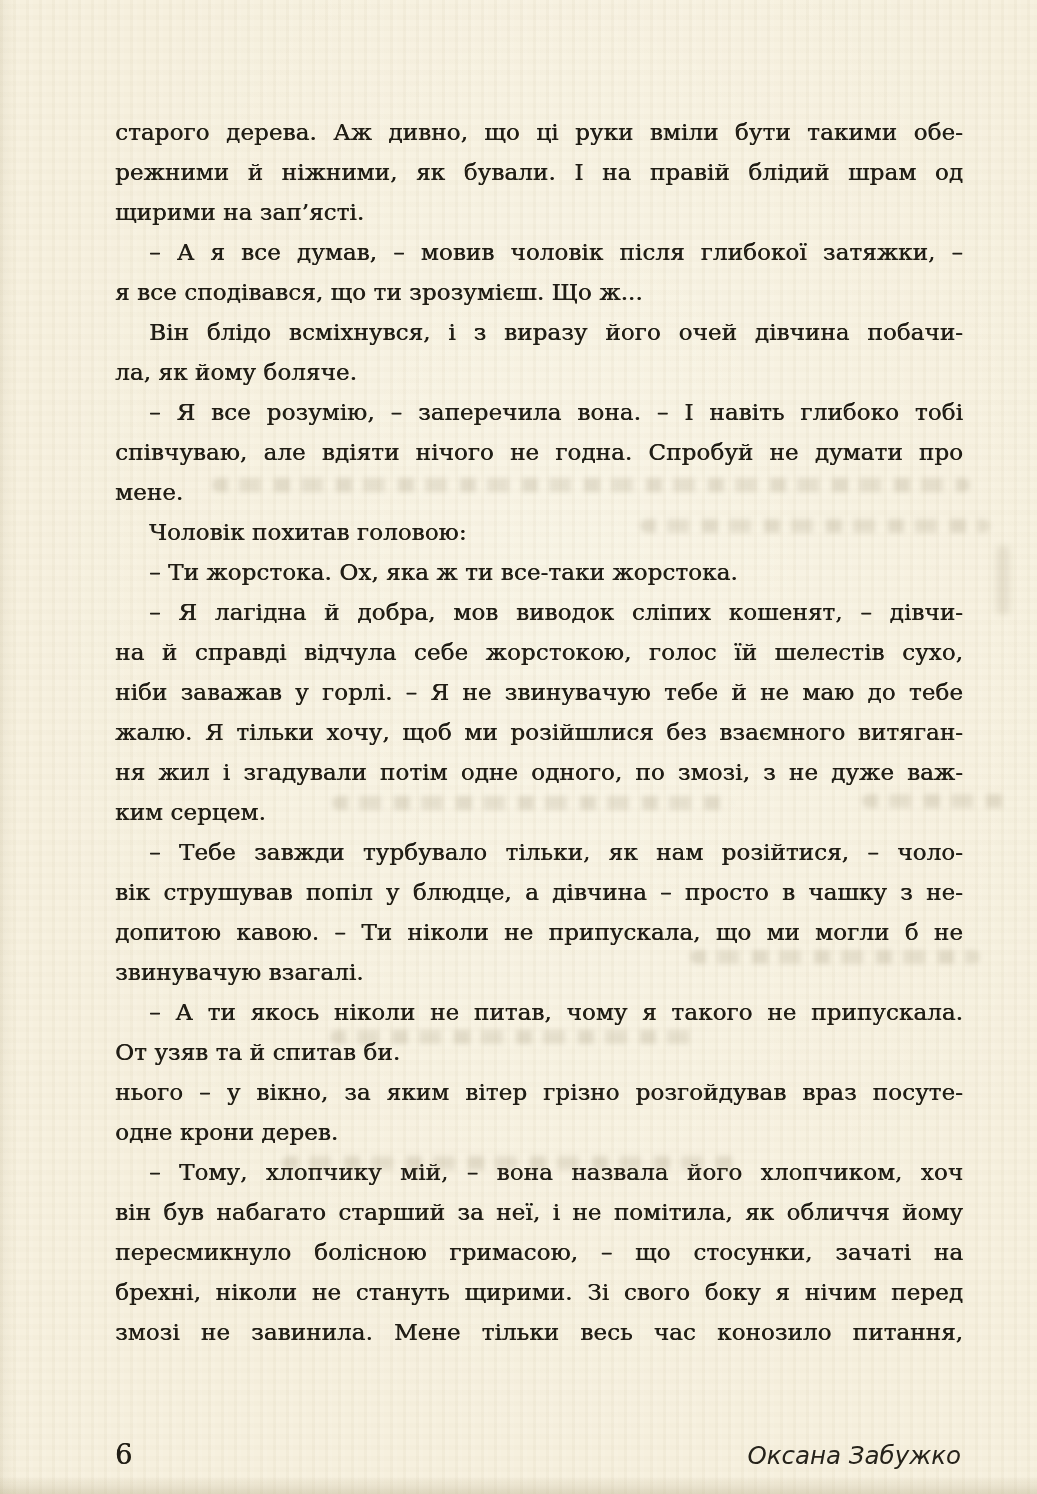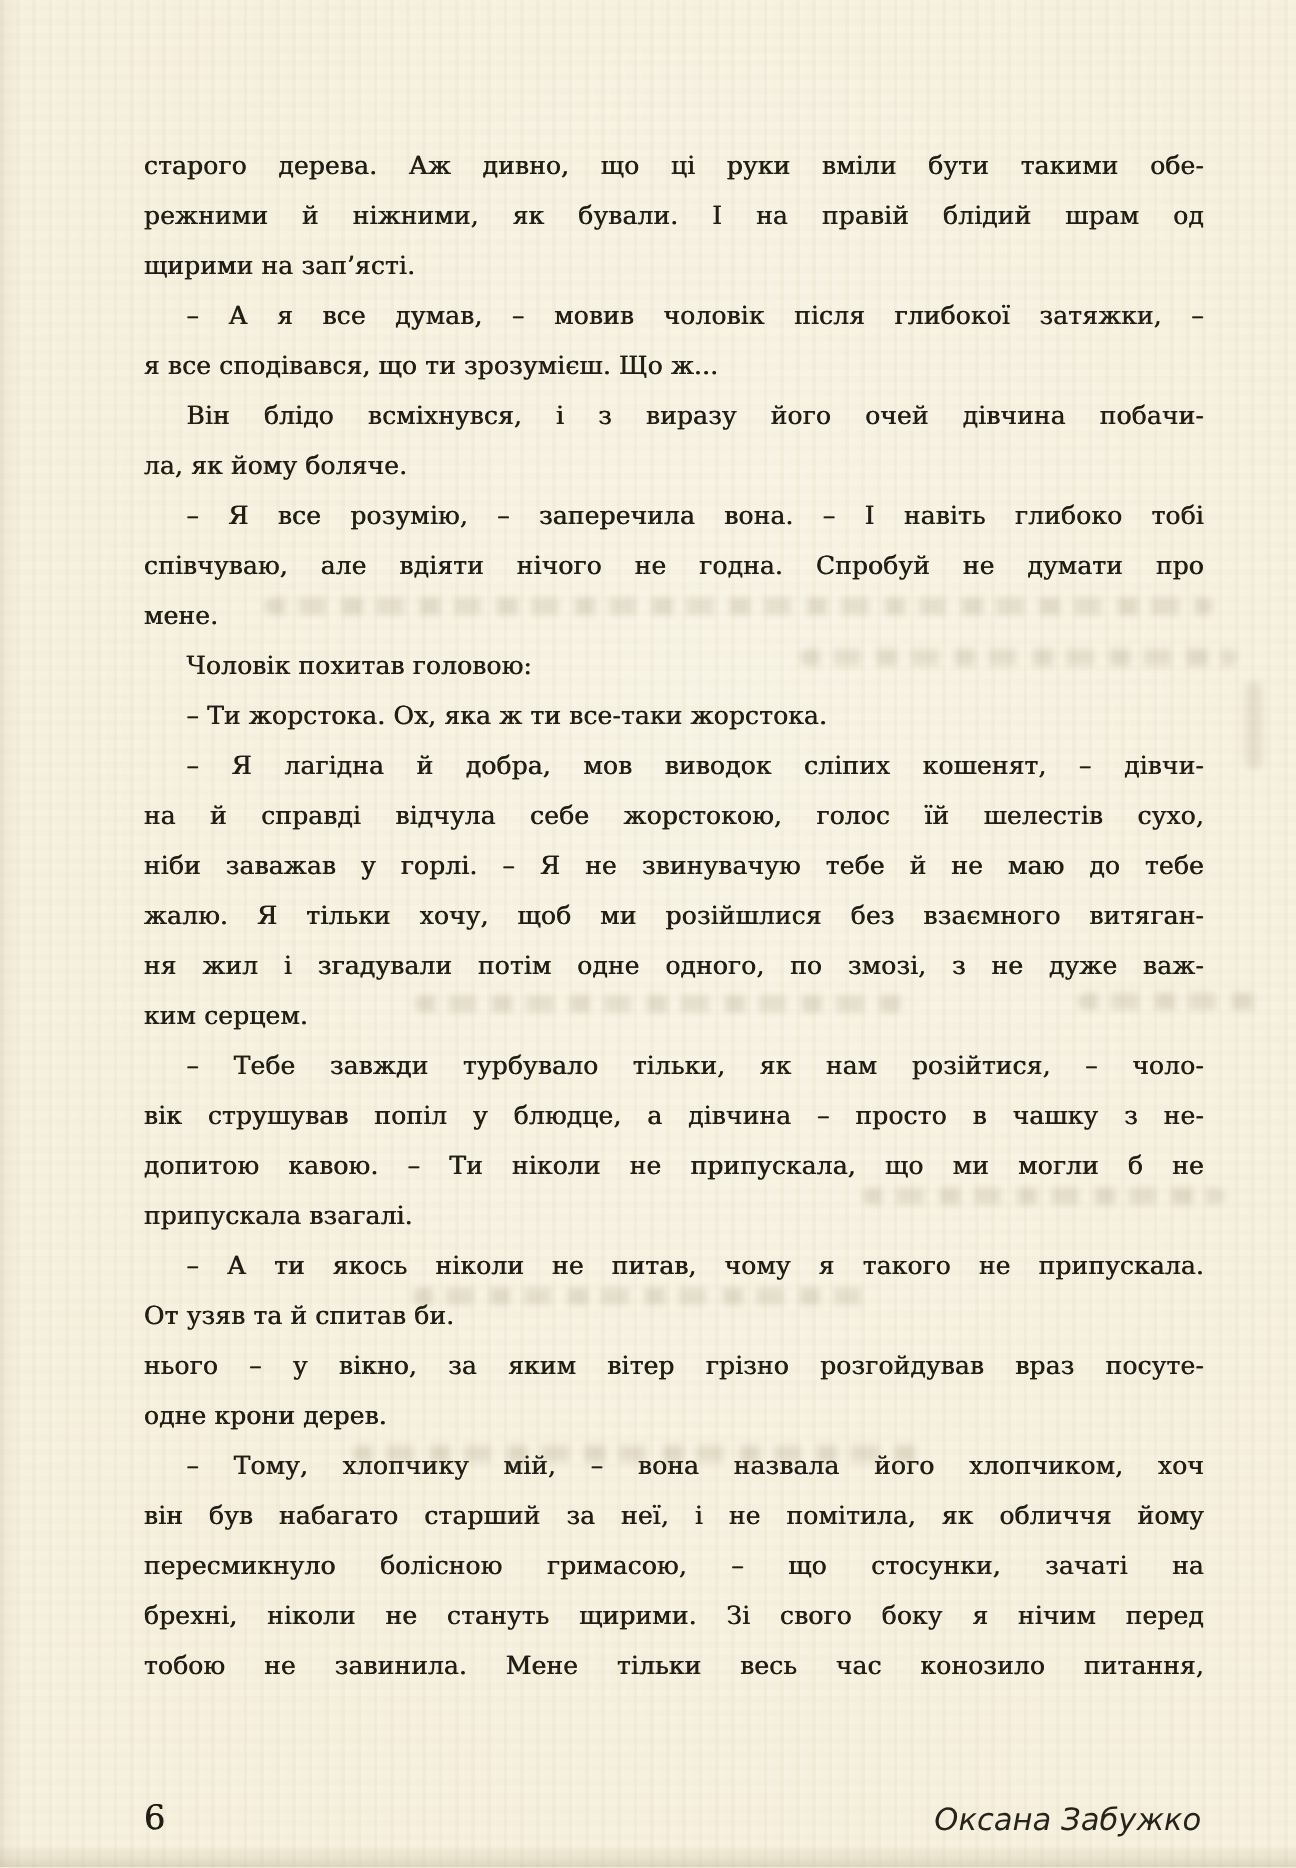--- a/index.html
+++ b/index.html
@@ -36,21 +36,21 @@
     pointer-events: none;
   }
 
   .text-block {
     position: absolute;
     left: 115px; top: 112px; width: 848px;
   }
   .line {
     height: 40px;
     line-height: 40px;
-    font-size: 20px;
+    font-size: 23px;
     letter-spacing: 0.1px;
     text-shadow: 0.45px 0 0 currentColor; 
     white-space: normal;
   }
   .line.j { text-align: justify; text-align-last: justify; }
   .line.ind { text-indent: 34px; }
 
   .folio {
     position: absolute; left: 115px; top: 1438px;
     font-size: 27px; line-height: 34px;
@@ -106,30 +106,30 @@
       <div class="line ind">– Ти жорстока. Ох, яка ж ти все-таки жорстока.</div>
       <div class="line j ind">– Я лагідна й добра, мов виводок сліпих кошенят, – дівчи-</div>
       <div class="line j">на й справді відчула себе жорстокою, голос їй шелестів сухо,</div>
       <div class="line j">ніби заважав у горлі. – Я не звинувачую тебе й не маю до тебе</div>
       <div class="line j">жалю. Я тільки хочу, щоб ми розійшлися без взаємного витяган-</div>
       <div class="line j">ня жил і згадували потім одне одного, по змозі, з не дуже важ-</div>
       <div class="line">ким серцем.</div>
       <div class="line j ind">– Тебе завжди турбувало тільки, як нам розійтися, – чоло-</div>
       <div class="line j">вік струшував попіл у блюдце, а дівчина – просто в чашку з не-</div>
       <div class="line j">допитою кавою. – Ти ніколи не припускала, що ми могли б не</div>
-      <div class="line">припускала взагалі.</div>
+      <div class="line">звинувачую взагалі.</div>
       <div class="line j ind">– А ти якось ніколи не питав, чому я такого не припускала.</div>
       <div class="line">От узяв та й спитав би.</div>
       <div class="line j">нього – у вікно, за яким вітер грізно розгойдував враз посуте-</div>
       <div class="line">одне крони дерев.</div>
       <div class="line j ind">– Тому, хлопчику мій, – вона назвала його хлопчиком, хоч</div>
       <div class="line j">він був набагато старший за неї, і не помітила, як обличчя йому</div>
       <div class="line j">пересмикнуло болісною гримасою, – що стосунки, зачаті на</div>
       <div class="line j">брехні, ніколи не стануть щирими. Зі свого боку я нічим перед</div>
-      <div class="line j">тобою не завинила. Мене тільки весь час конозило питання,</div>
+      <div class="line j">змозі не завинила. Мене тільки весь час конозило питання,</div>
     </div>
 
   <div class="ghost g1"></div>
   <div class="ghost g2"></div>
   <div class="ghost g3"></div>
   <div class="ghost g4"></div>
   <div class="ghost g5"></div>
   <div class="ghost g6"></div>
   <div class="ghost g7"></div>
   <div class="ghost g8"></div>

